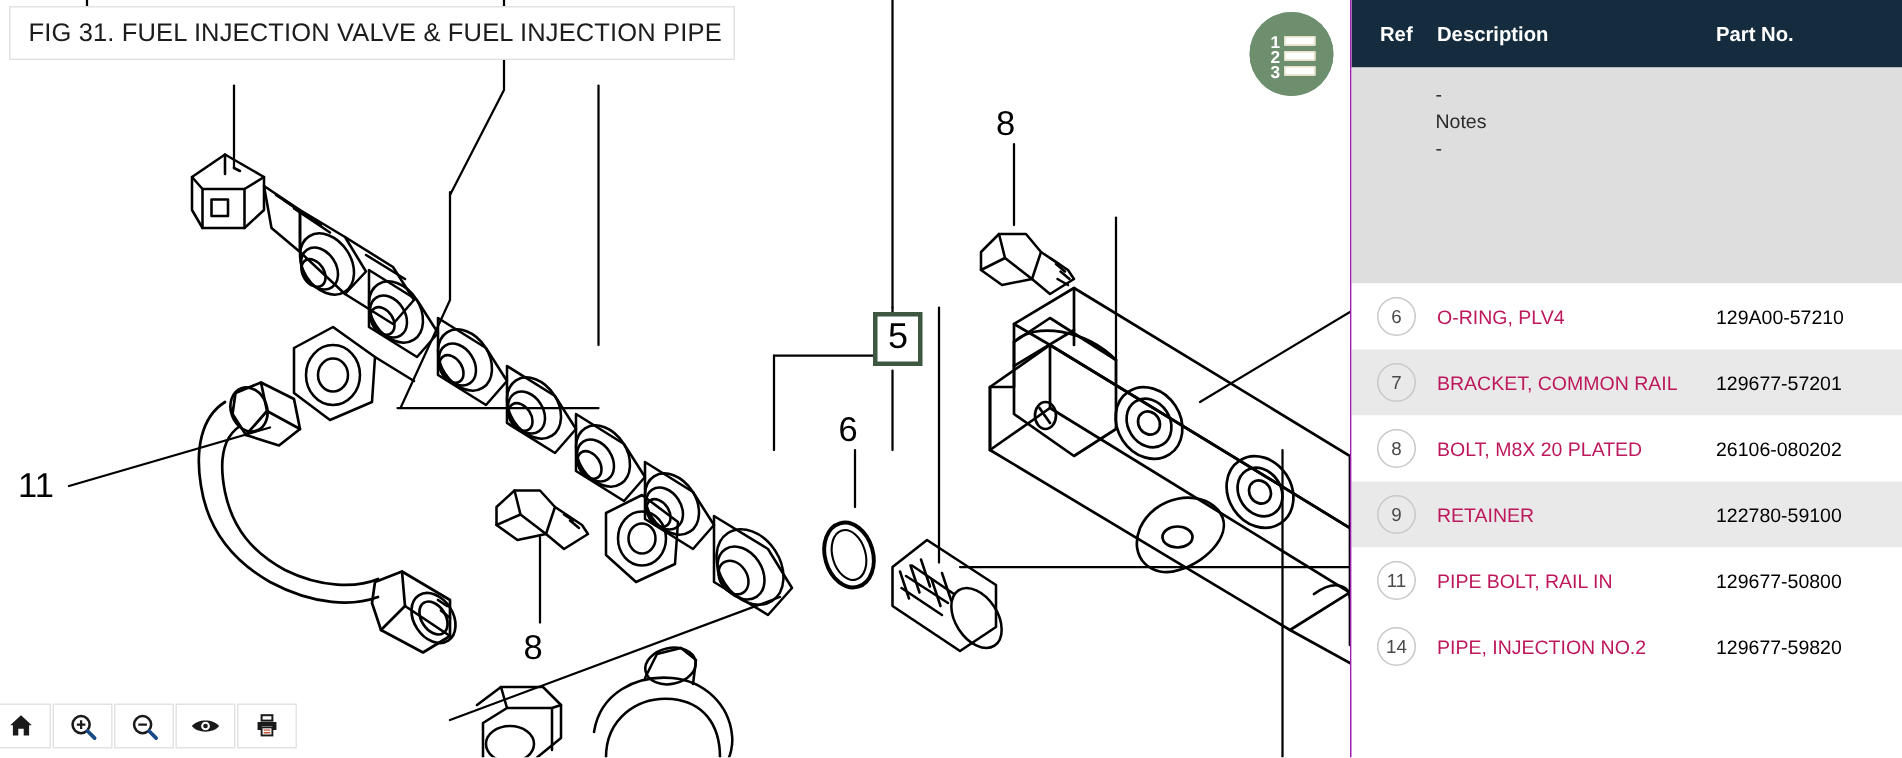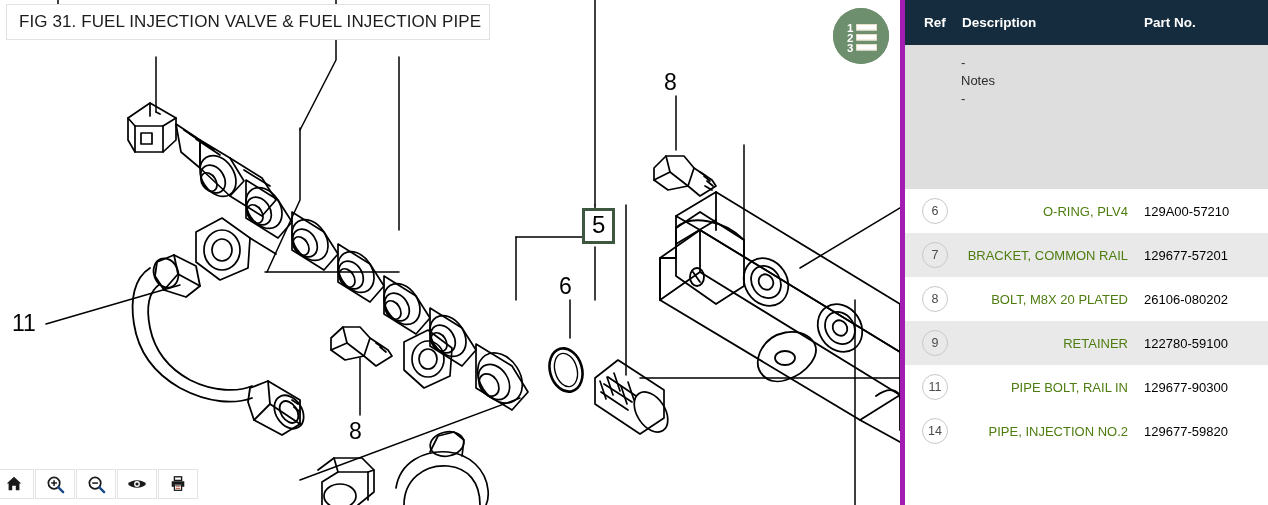--- a/index.html
+++ b/index.html
@@ -82,21 +82,21 @@
     margin-right: 1px;
     display: flex; align-items: center; justify-content: center;
     cursor: pointer;
   }
 
   
   #parts-panel {
     width: 368px; height: 505px;
     flex: 0 0 368px;
     background: #ffffff;
-    border-left: 5px solid #a21caf;
+    border-left: 1px solid #a21caf;
     display: flex; flex-direction: column;
     position: relative;
     overflow: hidden;
   }
   #parts-header {
     height: 45px;
     background: #142c3e;
     color: #ffffff;
     display: flex; align-items: center;
     font-size: 13.5px;
@@ -133,24 +133,23 @@
     border: 1px solid #c8c8c8;
     display: flex; align-items: center; justify-content: center;
     font-size: 12.5px;
     color: #4a4a4a;
     background: transparent;
   }
   .ref-cell { width: 57px; padding-left: 17px; display: flex; }
   .desc-cell {
     flex: 1;
     font-size: 13px;
-    color: #4d7c0f;
+    color: #be185d;
     padding-left: 0px;
     white-space: nowrap;
-    text-align: right;
   }
   .part-cell {
     width: 140px;
     padding-left: 16px;
     font-size: 13px;
     color: #000000;
     white-space: nowrap;
   }
 </style>
 </head>
@@ -472,21 +471,21 @@
             <div class="ref-badge">9</div>
           </div>
           <div class="desc-cell">RETAINER</div>
           <div class="part-cell">122780-59100</div>
         </div>
         <div class="part-row">
           <div class="ref-cell">
             <div class="ref-badge">11</div>
           </div>
           <div class="desc-cell">PIPE BOLT, RAIL IN</div>
-          <div class="part-cell">129677-90300</div>
+          <div class="part-cell">129677-50800</div>
         </div>
         <div class="part-row">
           <div class="ref-cell">
             <div class="ref-badge">14</div>
           </div>
           <div class="desc-cell">PIPE, INJECTION NO.2</div>
           <div class="part-cell">129677-59820</div>
         </div>
       </div>
   </div>

